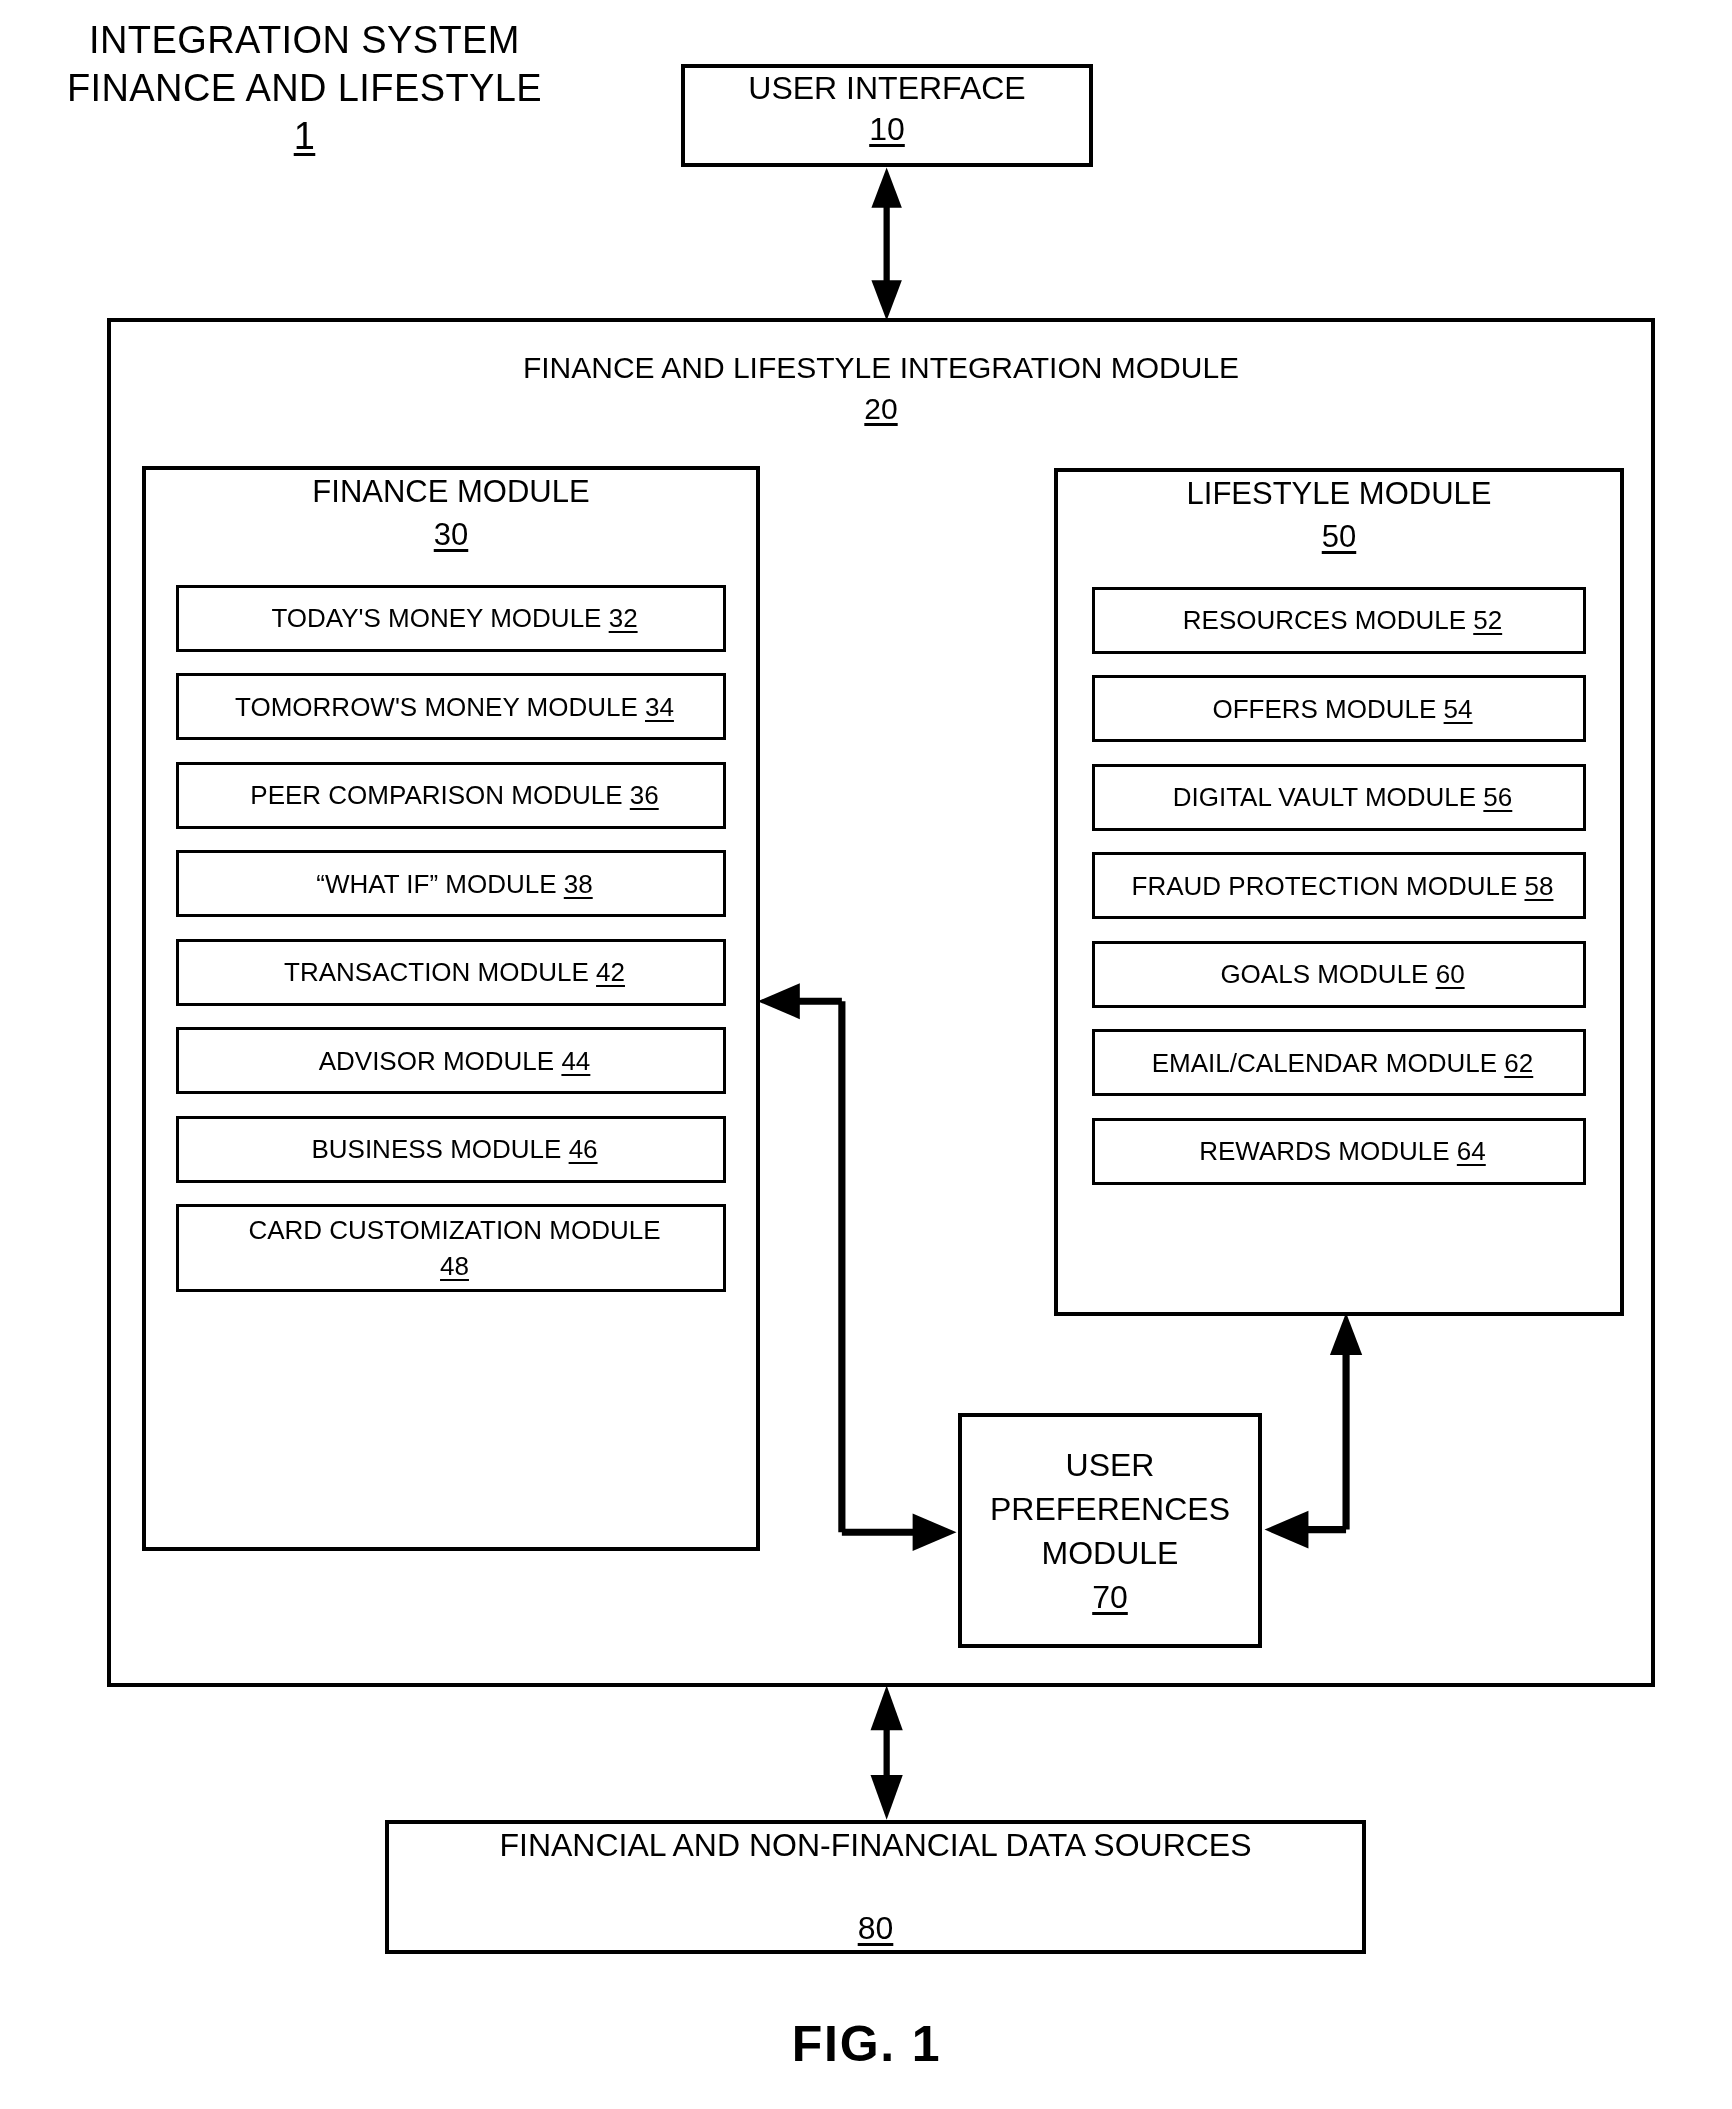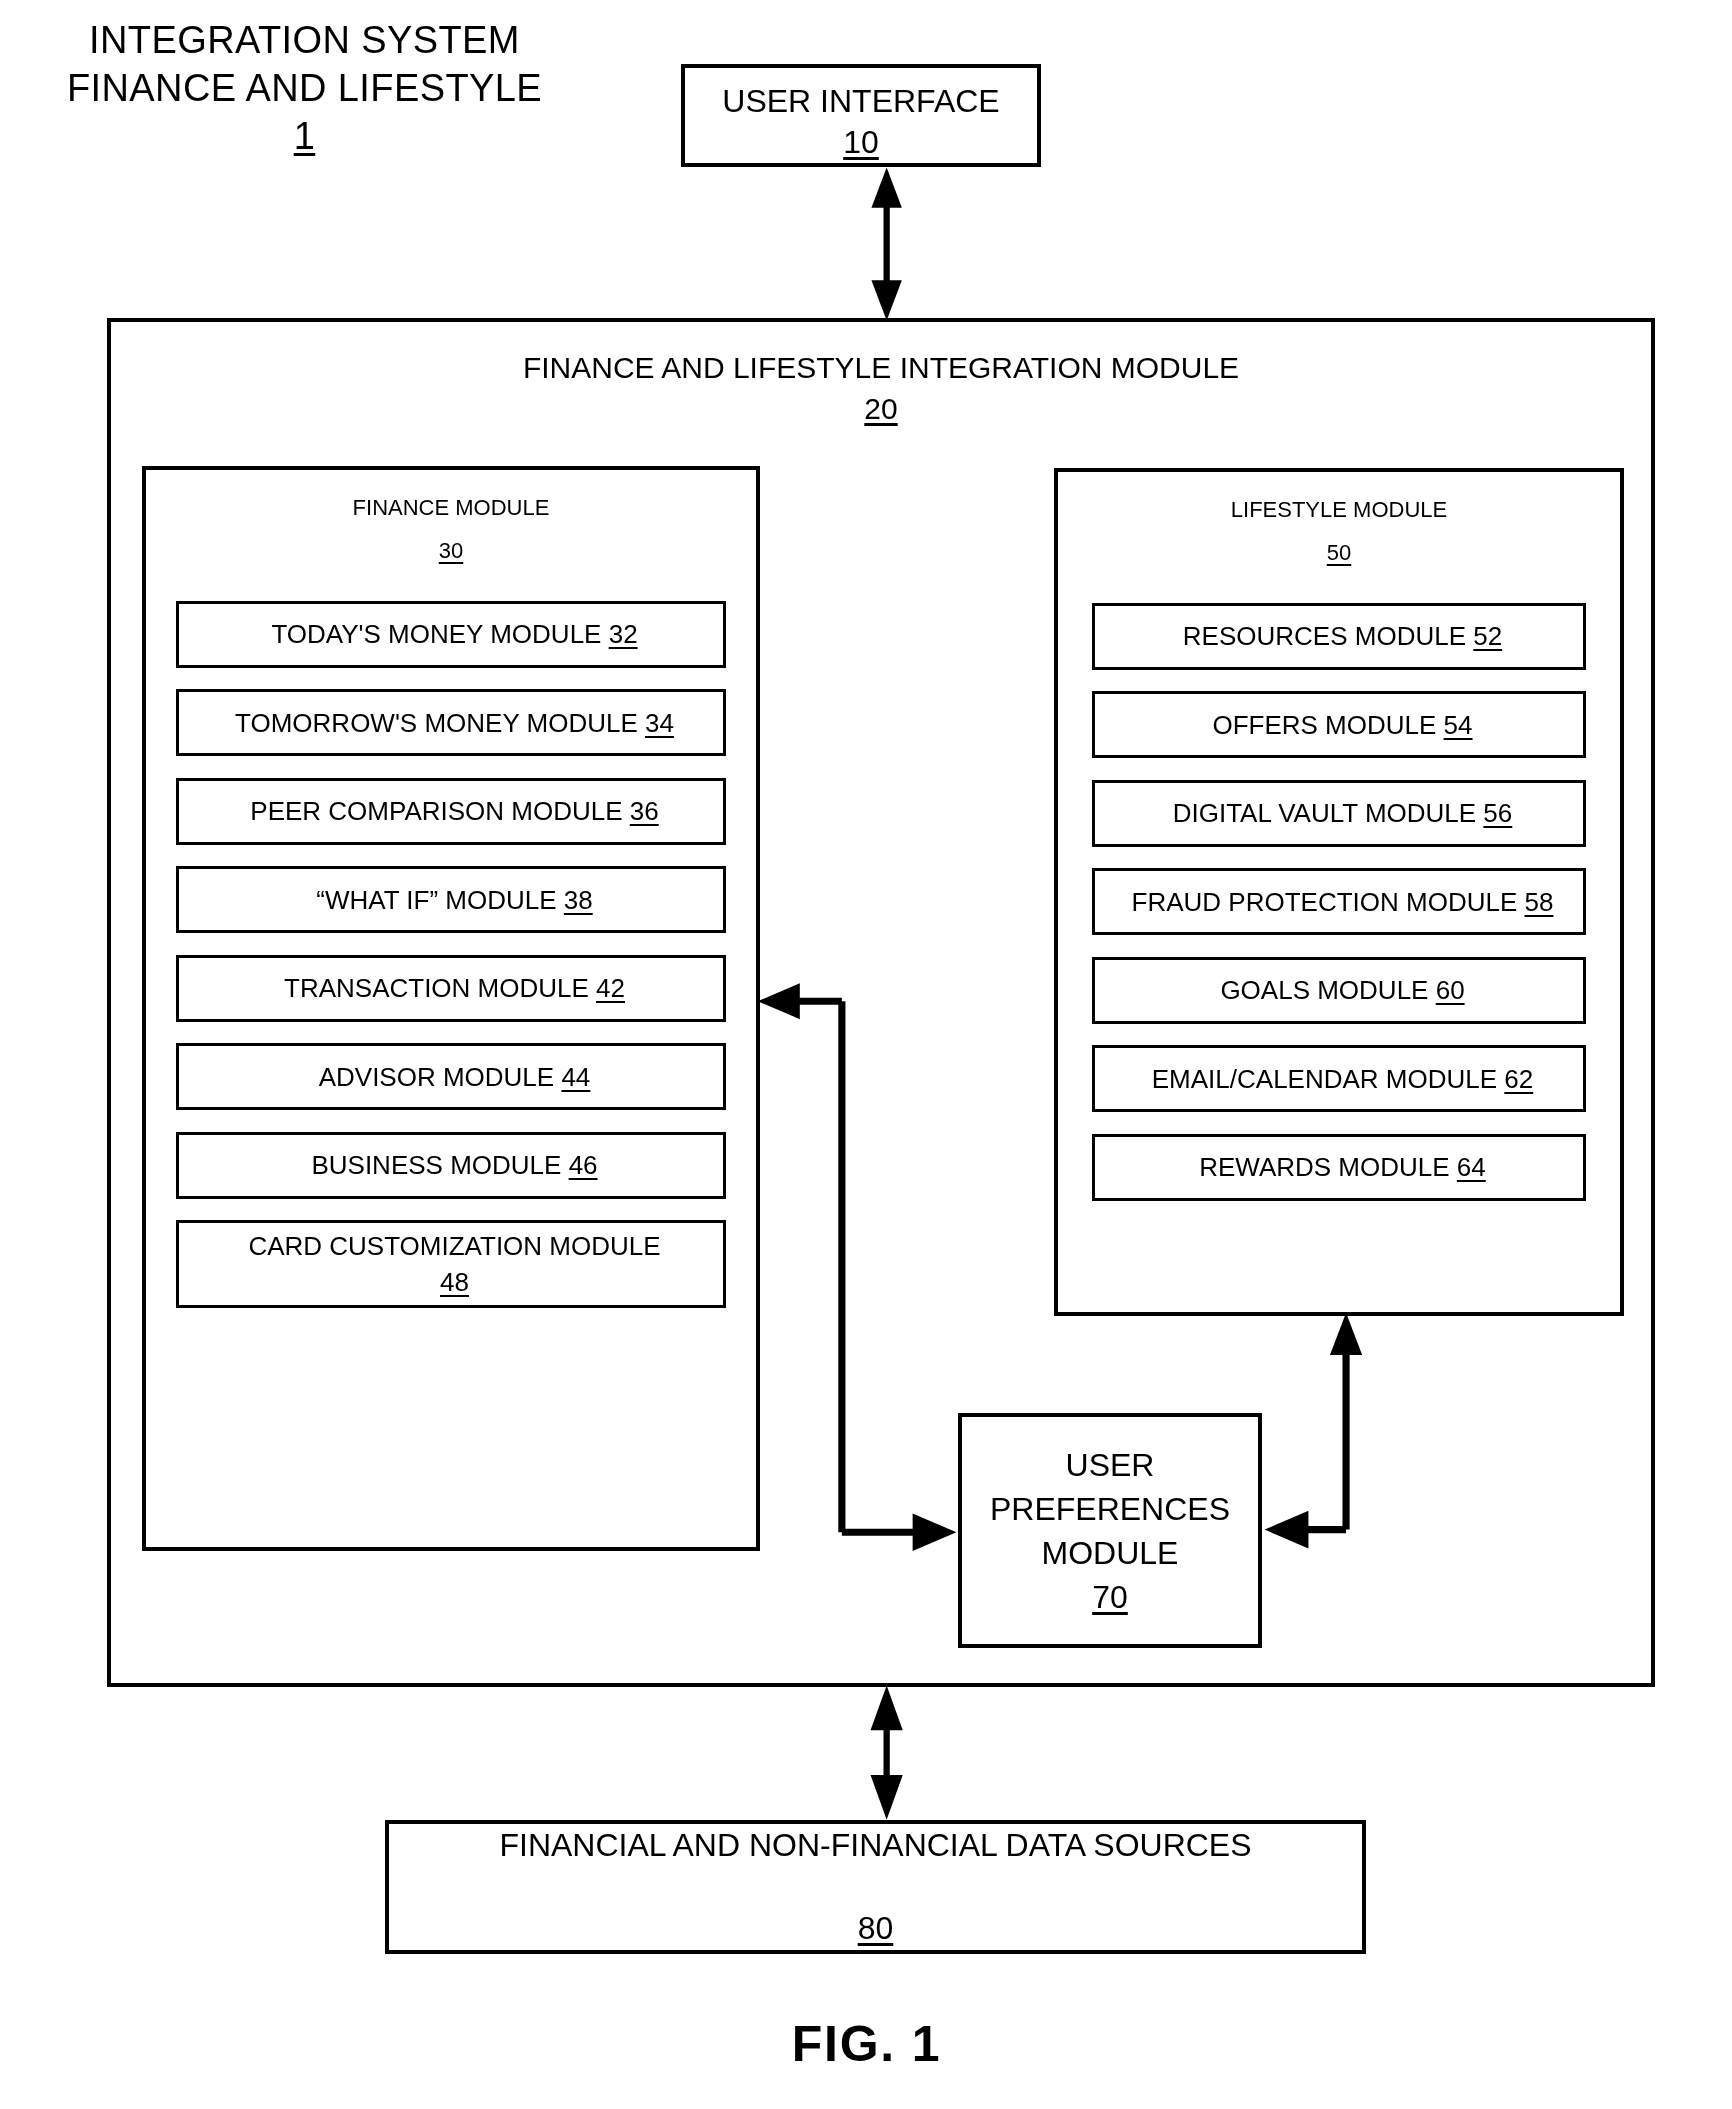--- a/index.html
+++ b/index.html
@@ -16,42 +16,41 @@
     left:27px;top:16px;width:555px;
     font-size:38px;line-height:48px;text-align:center;
     letter-spacing:0.4px;
   }
   .num-u{text-decoration:underline;text-underline-offset:3.6px;}
 
   
   .box{border:4.5px solid #000;background:#fff;}
 
   .ui-box{
-    left:681px;top:64px;width:360px;height:103px;
-    display:flex;flex-direction:column;align-items:center;justify-content:flex-end;
+    left:681px;top:64px;width:412px;height:103px;
+    display:flex;flex-direction:column;align-items:center;justify-content:flex-start;
     font-size:32px;line-height:41px;
   }
 
   .main-box{
     left:107px;top:318px;width:1548px;height:1369px;
   }
   .main-title{
     left:0;top:25px;width:100%;text-align:center;
     font-size:30px;line-height:41px;
   }
 
   .col-box{
     border:4.5px solid #000;background:#fff;
   }
   .finance-box{ left:142px; top:466px; width:618px; height:1085px;}
   .lifestyle-box{left:1054px;top:468px;width:570px;height:848px;}
 
   .col-head{
-    width:100%;text-align:center;font-size:22px;line-height:43px;
-    padding-top:16px;
+    width:100%;text-align:center;font-size:31px;line-height:43px;
   }
 
   .items{padding:7.2px 30px 0 30px;}
   .item{
     border:3.6px solid #000;background:#fff;
     margin-top:21.5px;
     display:flex;align-items:center;justify-content:center;
     text-align:center;
     font-size:26px;line-height:36px;
     height:61px;

